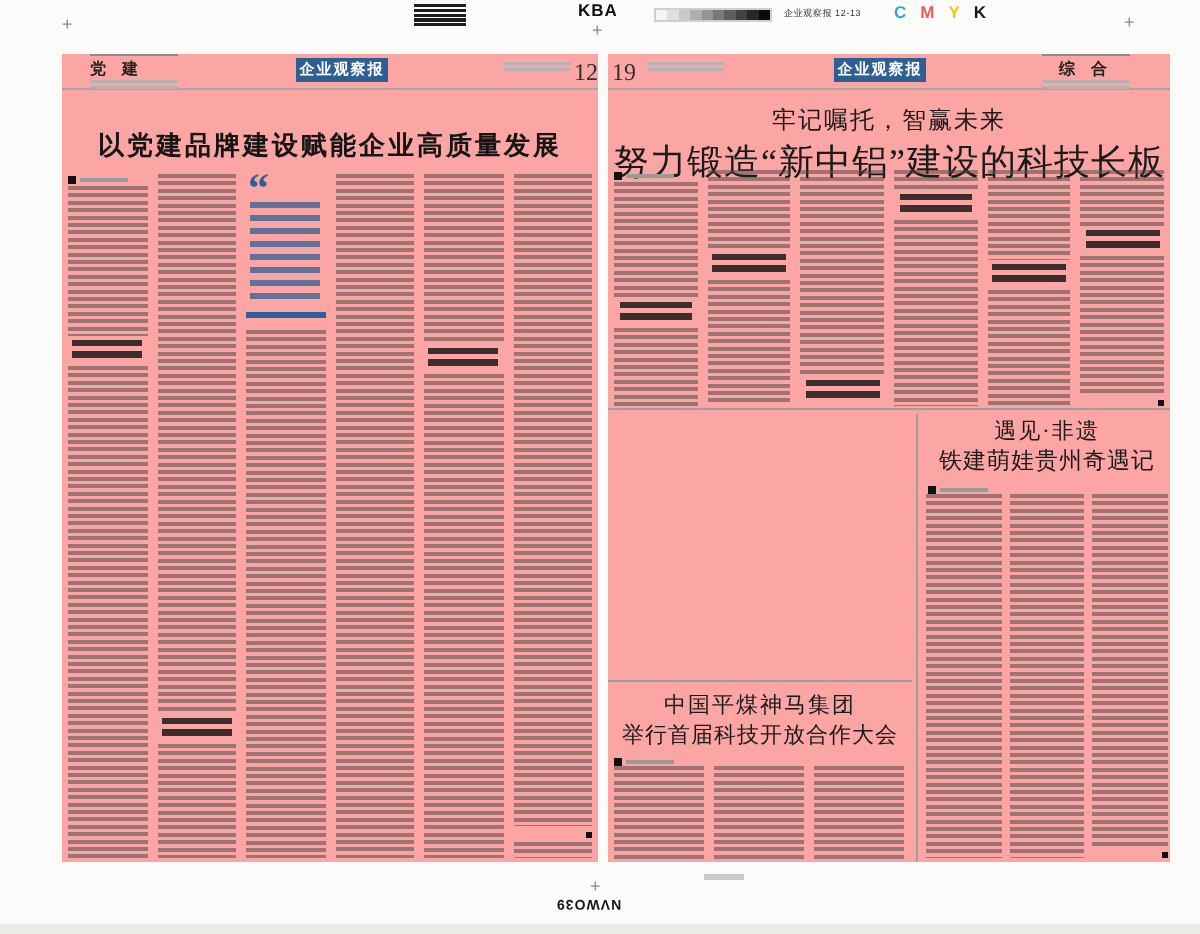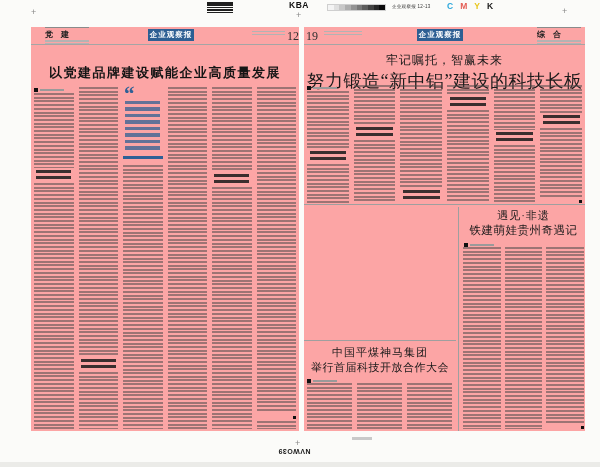--- a/index.html
+++ b/index.html
@@ -142,21 +142,21 @@
     </div>
   </div>
 
   <div class="page page-right">
     <div class="phead">
       <div class="abs pnum serif" style="left:2px;top:3px;">19</div>
       <div class="abs" style="left:20px;top:4px;width:38px;">
         <div class="micro2"></div>
       </div>
       <div class="masthead serif" style="left:113px;">企业观察报</div>
-      <div class="abs" style="right:4px;top:0;width:44px;">
+      <div class="abs" style="right:20px;top:0;width:44px;text-align:center;">
         <div class="sec-label serif">综 合</div>
         <div class="micro2"></div>
       </div>
     </div>
 
     <div class="hl-sub hl-r1 serif" style="margin-top:7px;">牢记嘱托，智赢未来</div>
     <div class="hl-sub hl-r2 serif">努力锻造“新中铝”建设的科技长板</div>
 
     <div class="cols" style="top:58px;height:118px;">
       <div class="col">

